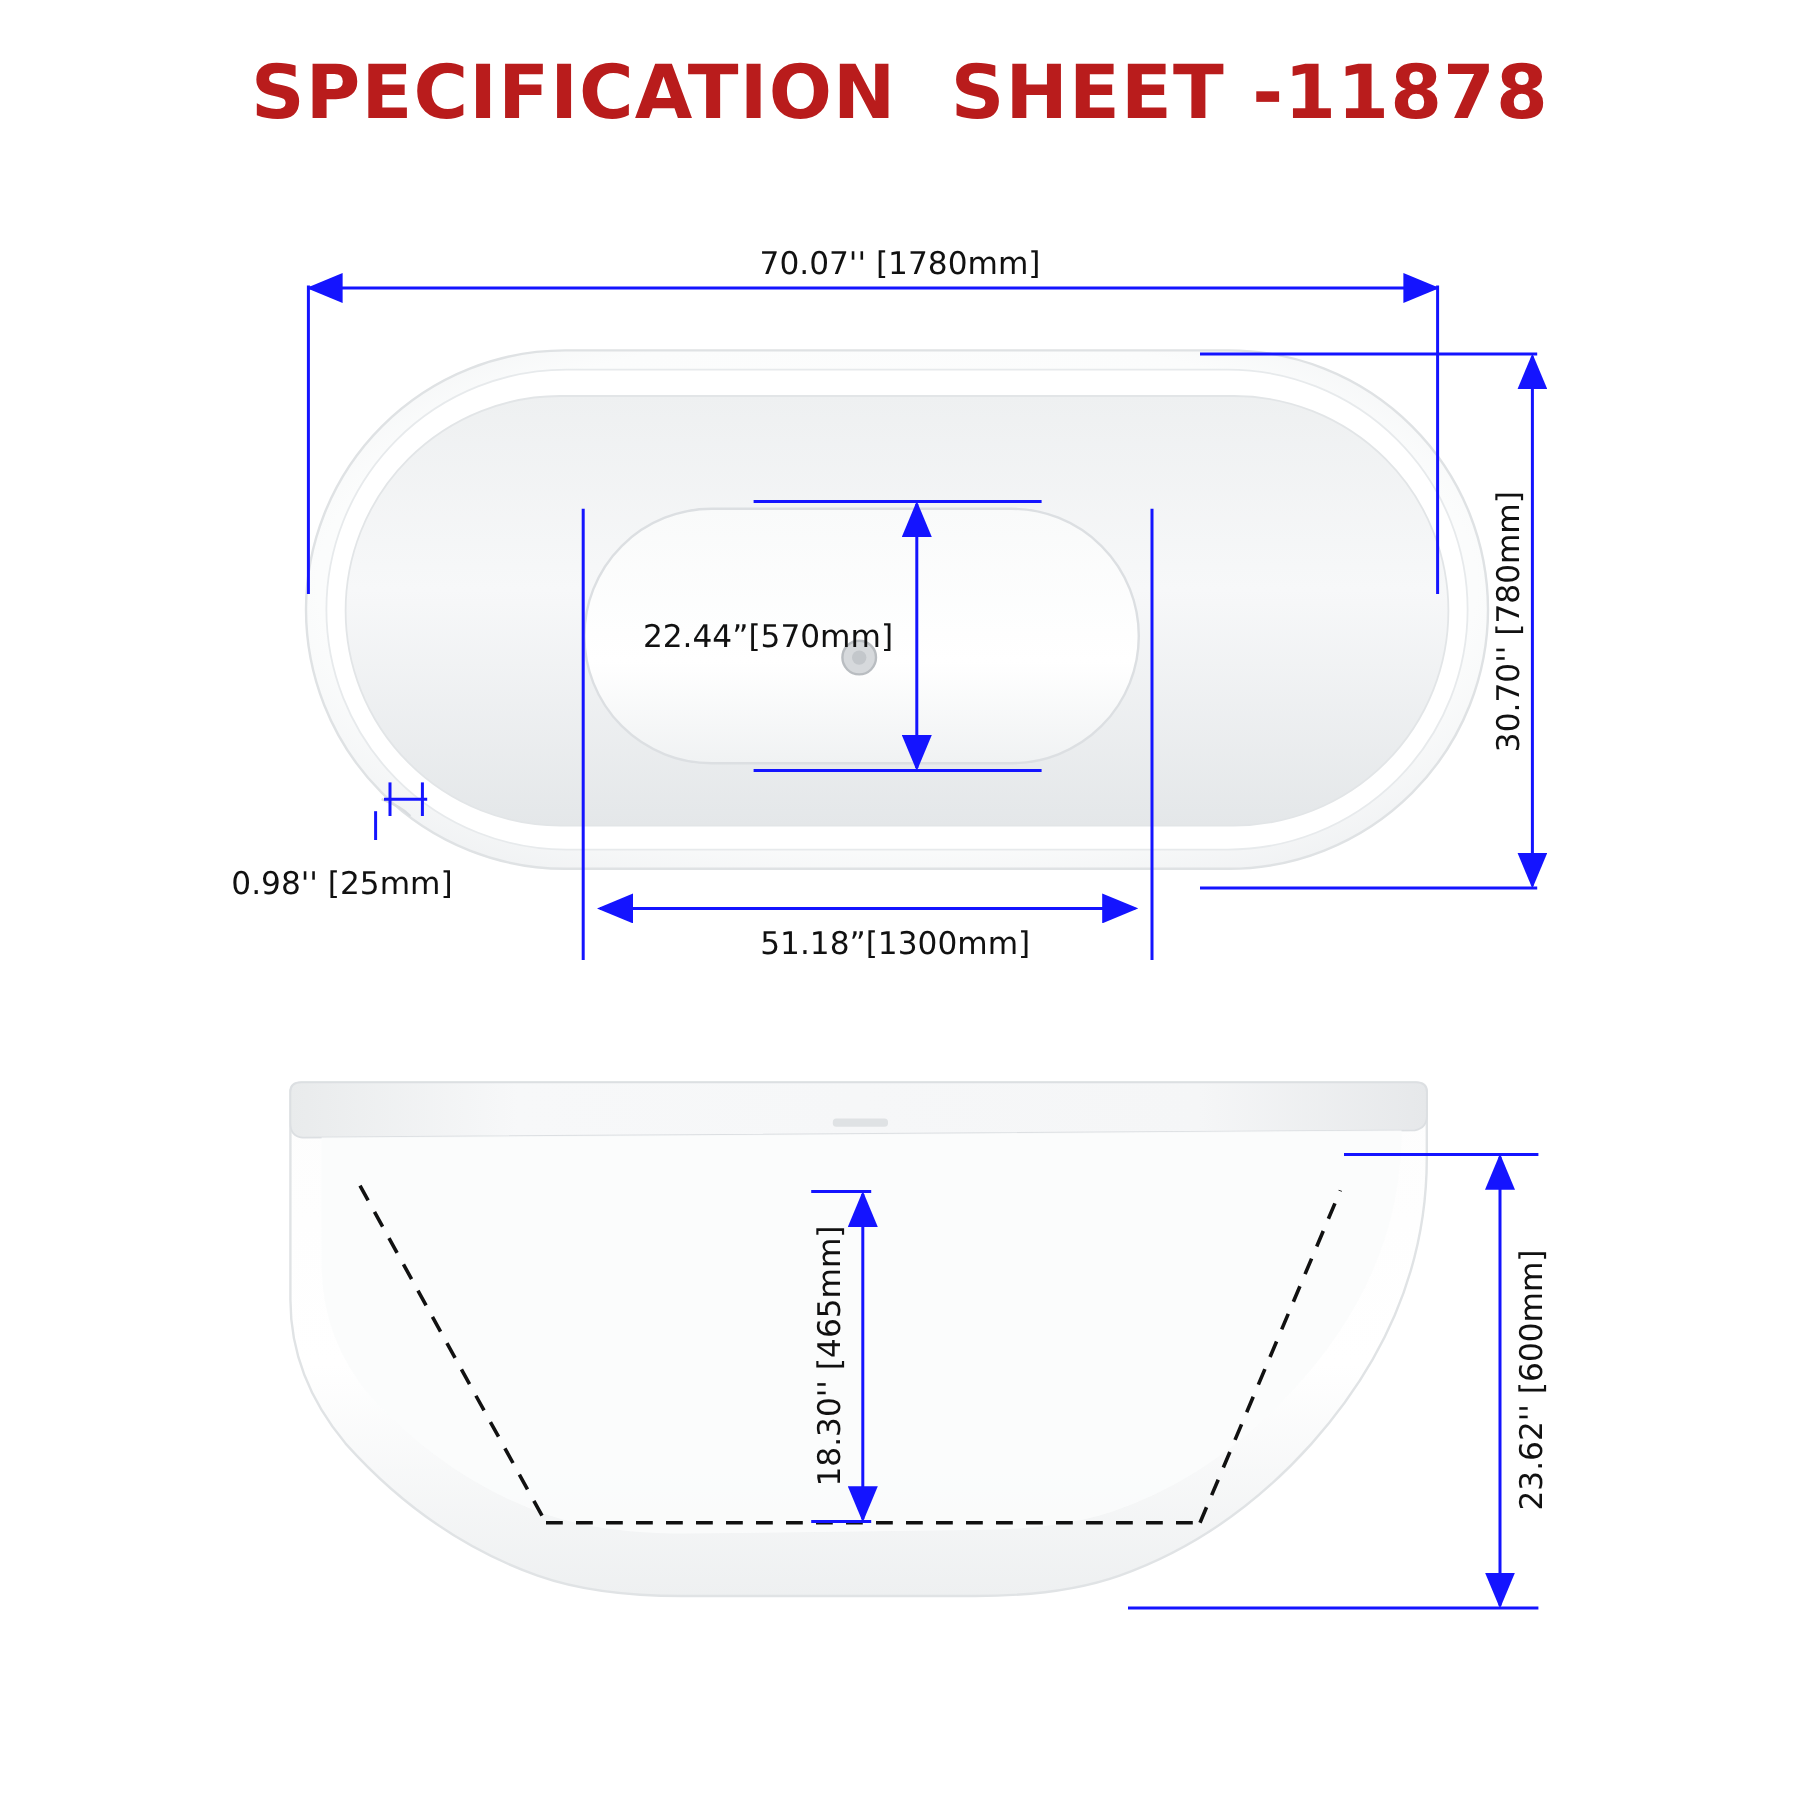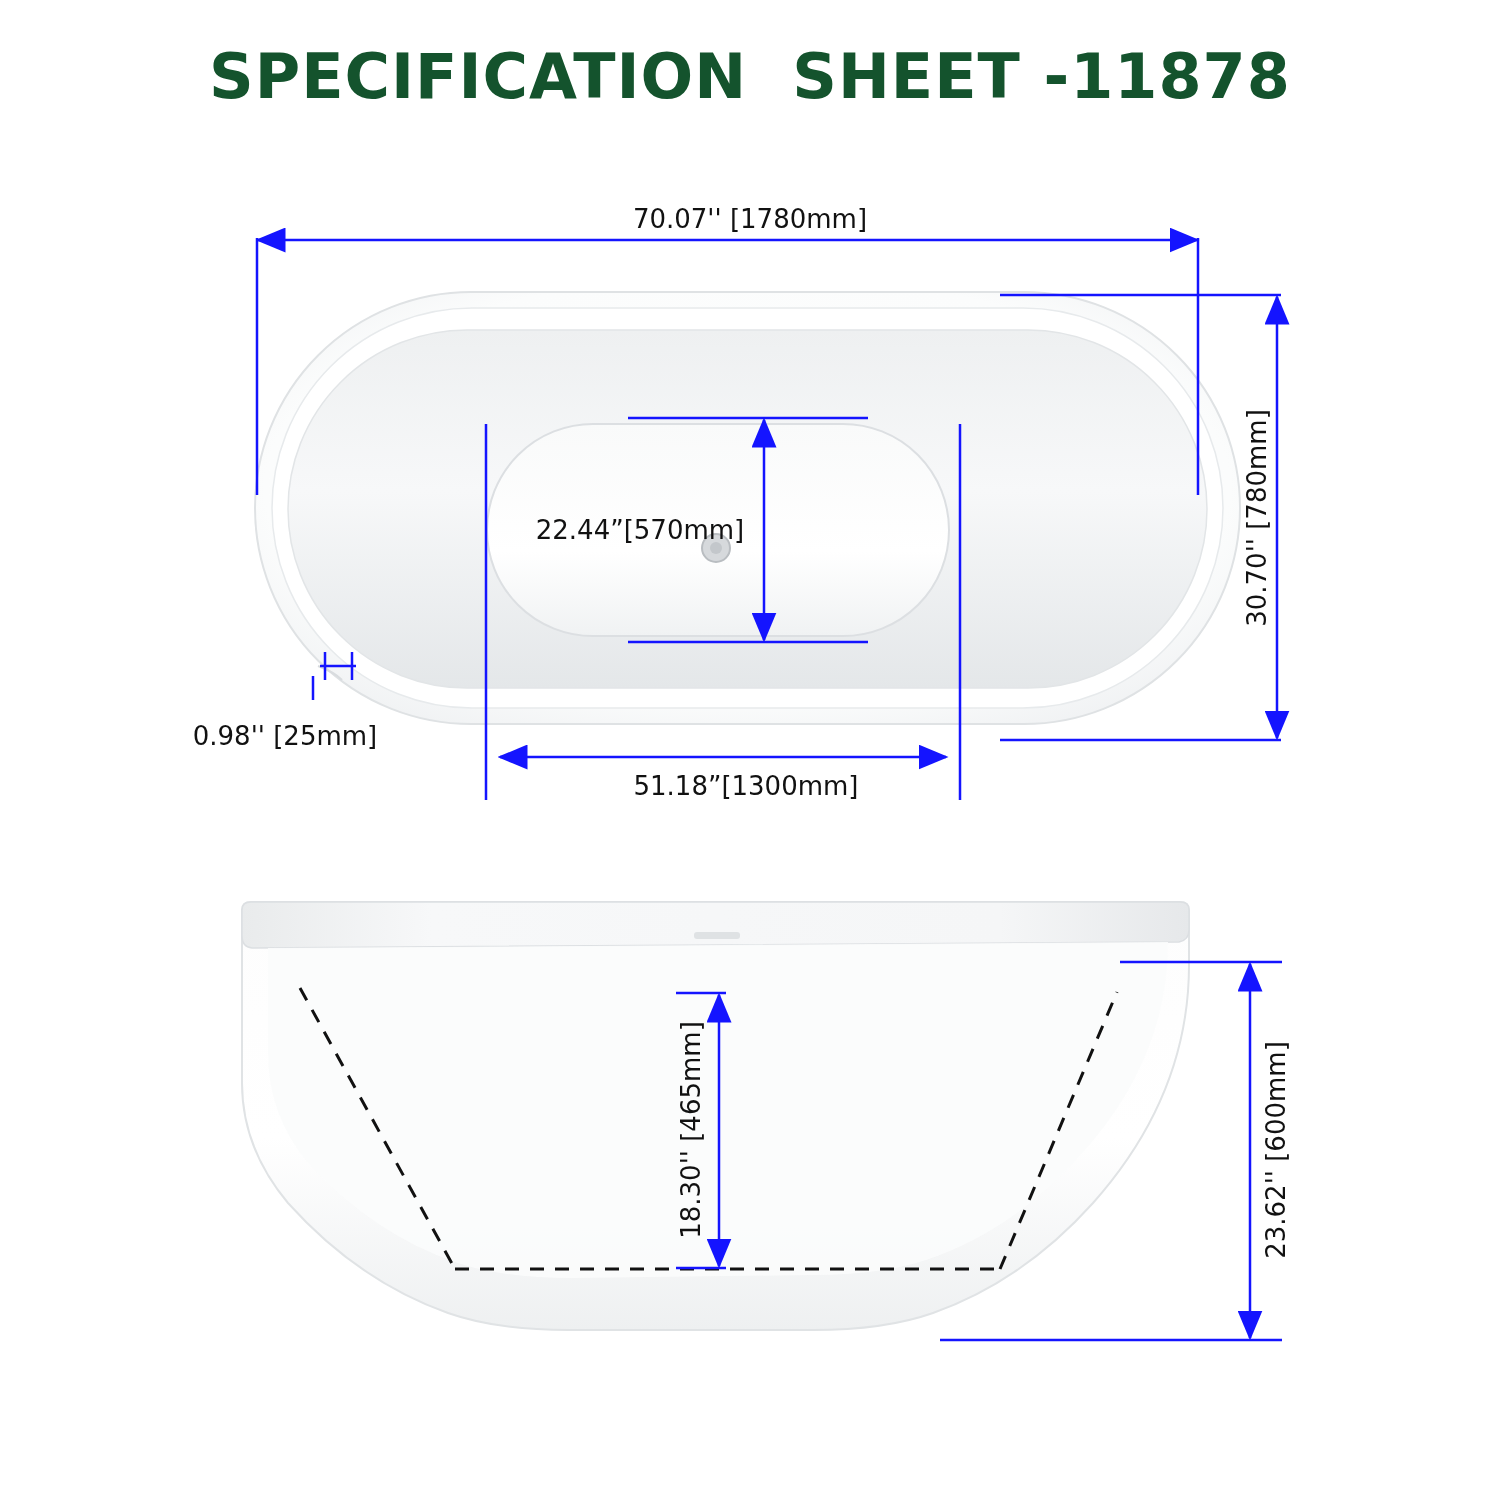--- a/index.html
+++ b/index.html
@@ -21,21 +21,21 @@
   .title {
     position: absolute;
     top: 40px;
     left: 0;
     width: 1500px;
     text-align: center;
     font-family: "DejaVu Sans", sans-serif;
     font-size: 62px;
     font-weight: bold;
     letter-spacing: 1px;
-    color: #14532d;
+    color: #b91c1c;
     white-space: pre;
   }
   svg.overlay {
     position: absolute;
     top: 0;
     left: 0;
     width: 1500px;
     height: 1500px;
     pointer-events: none;
   }

